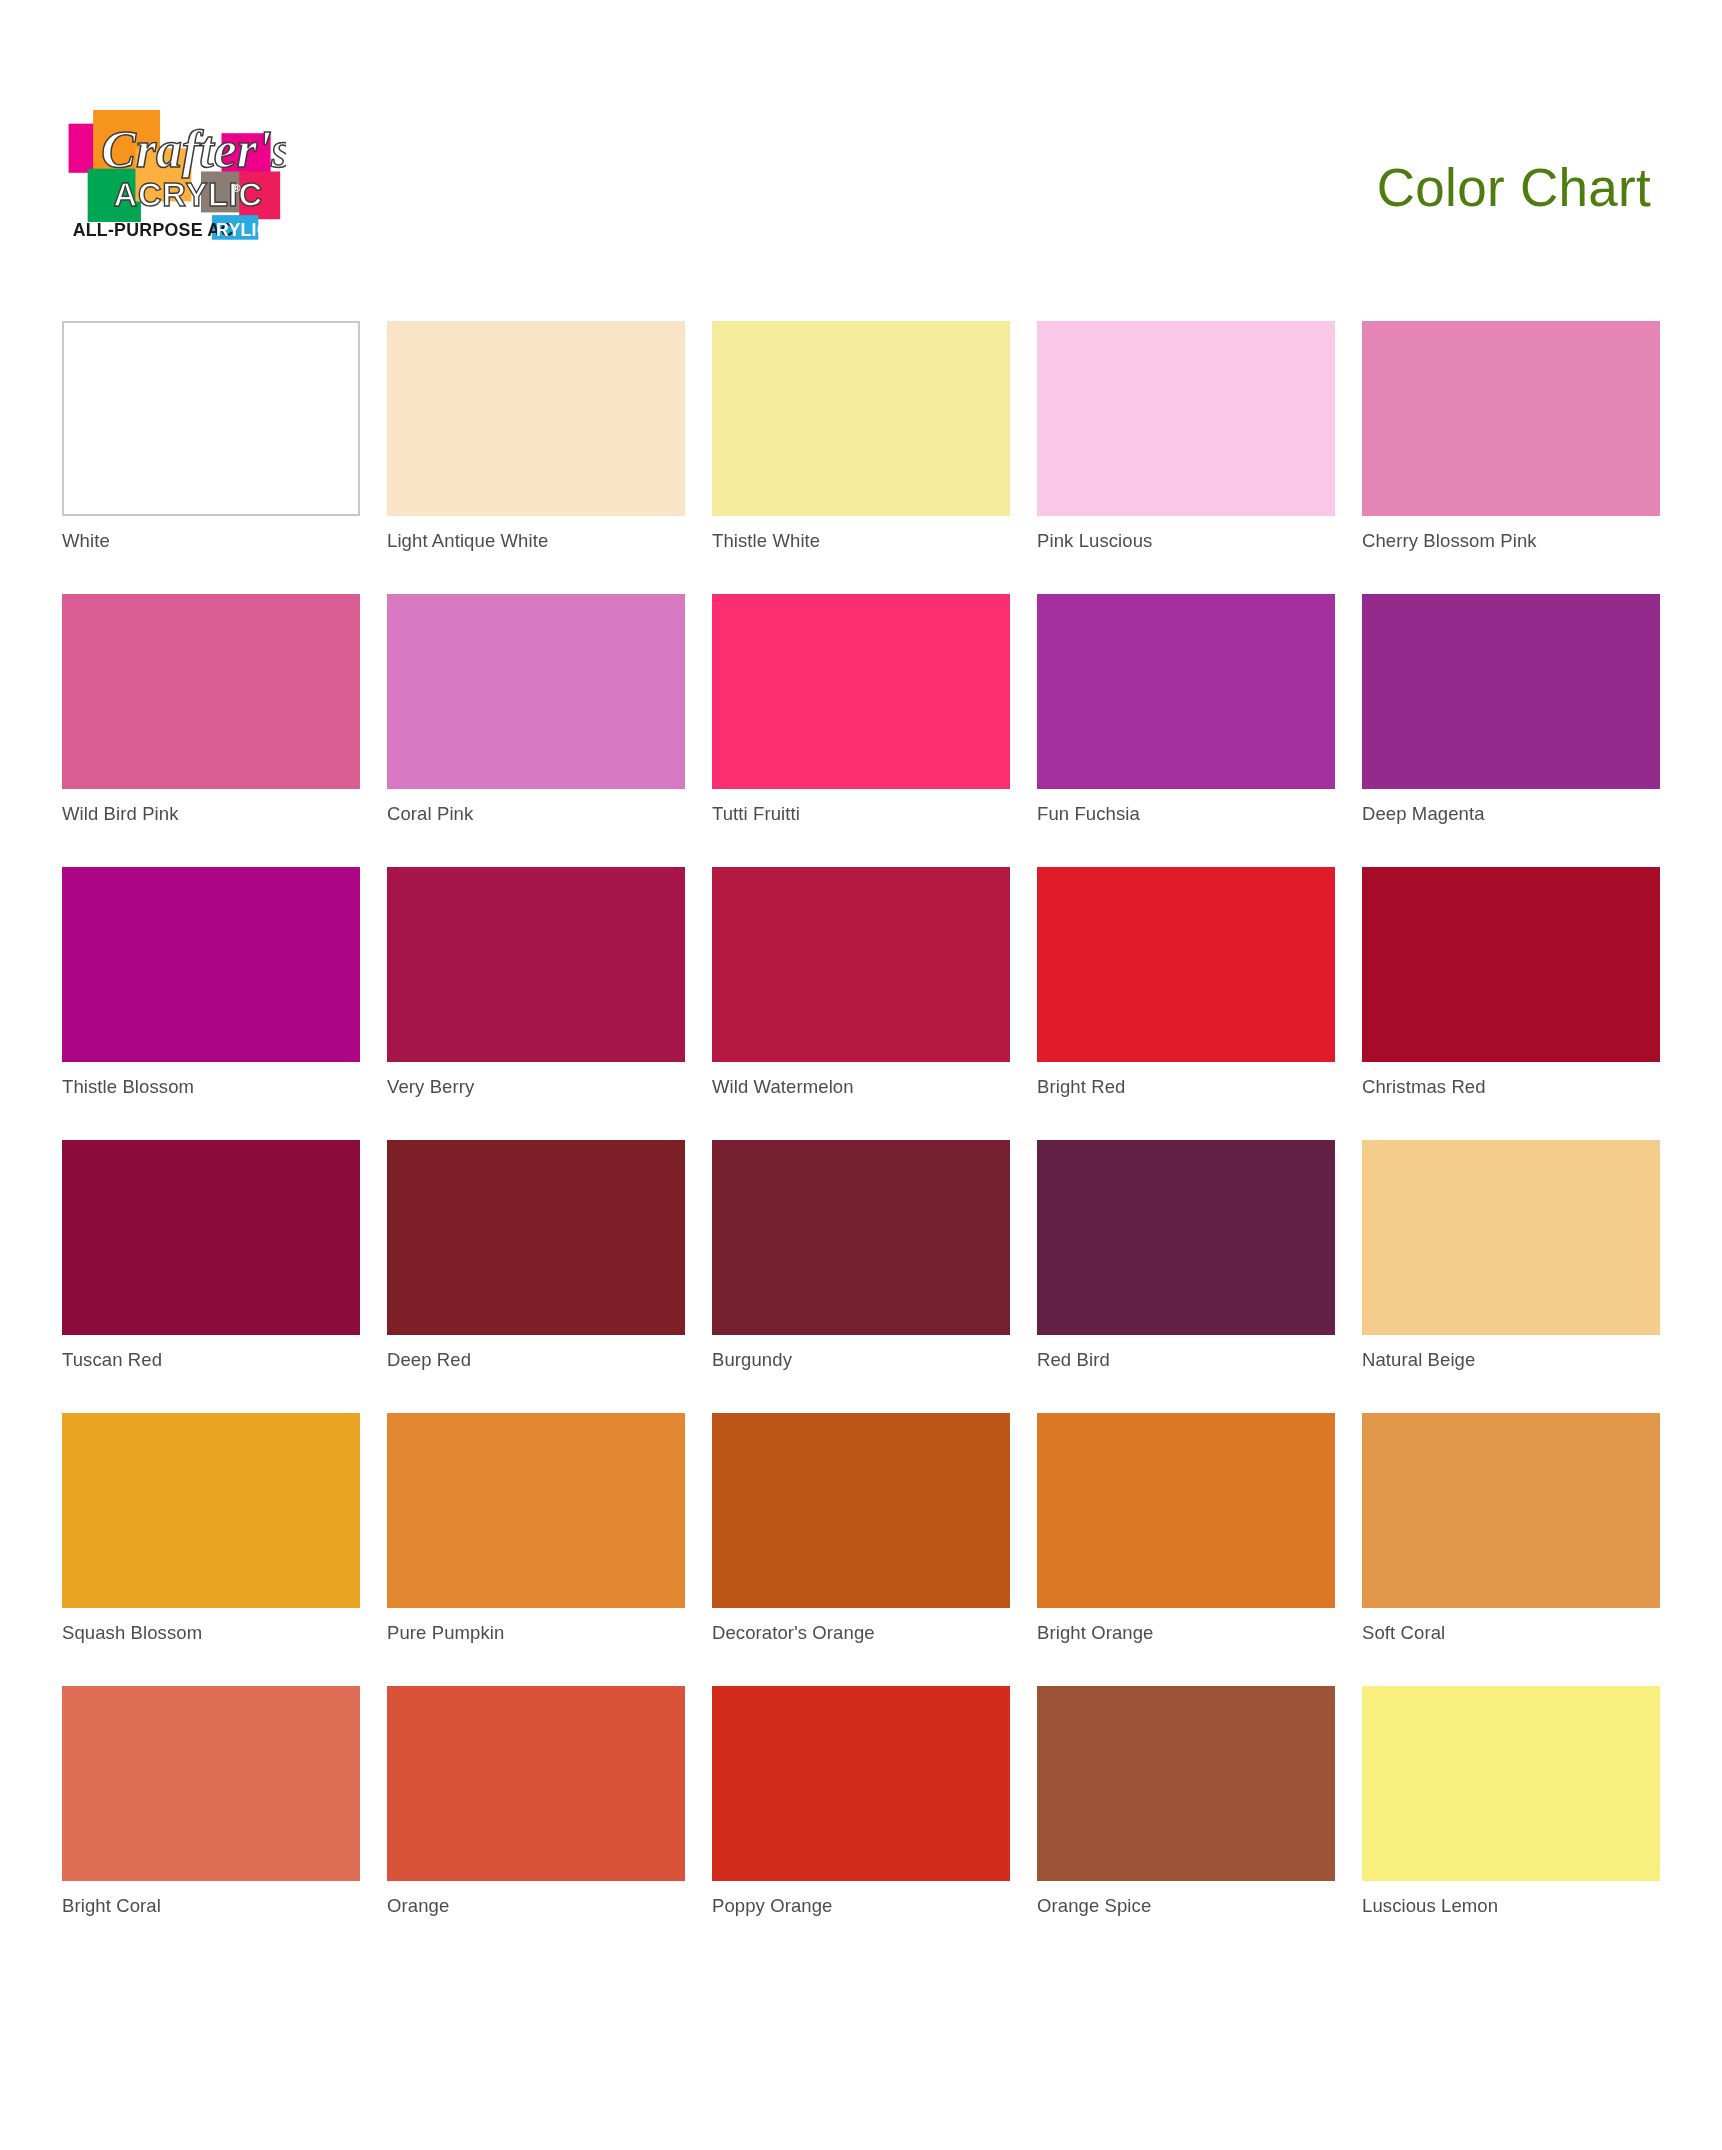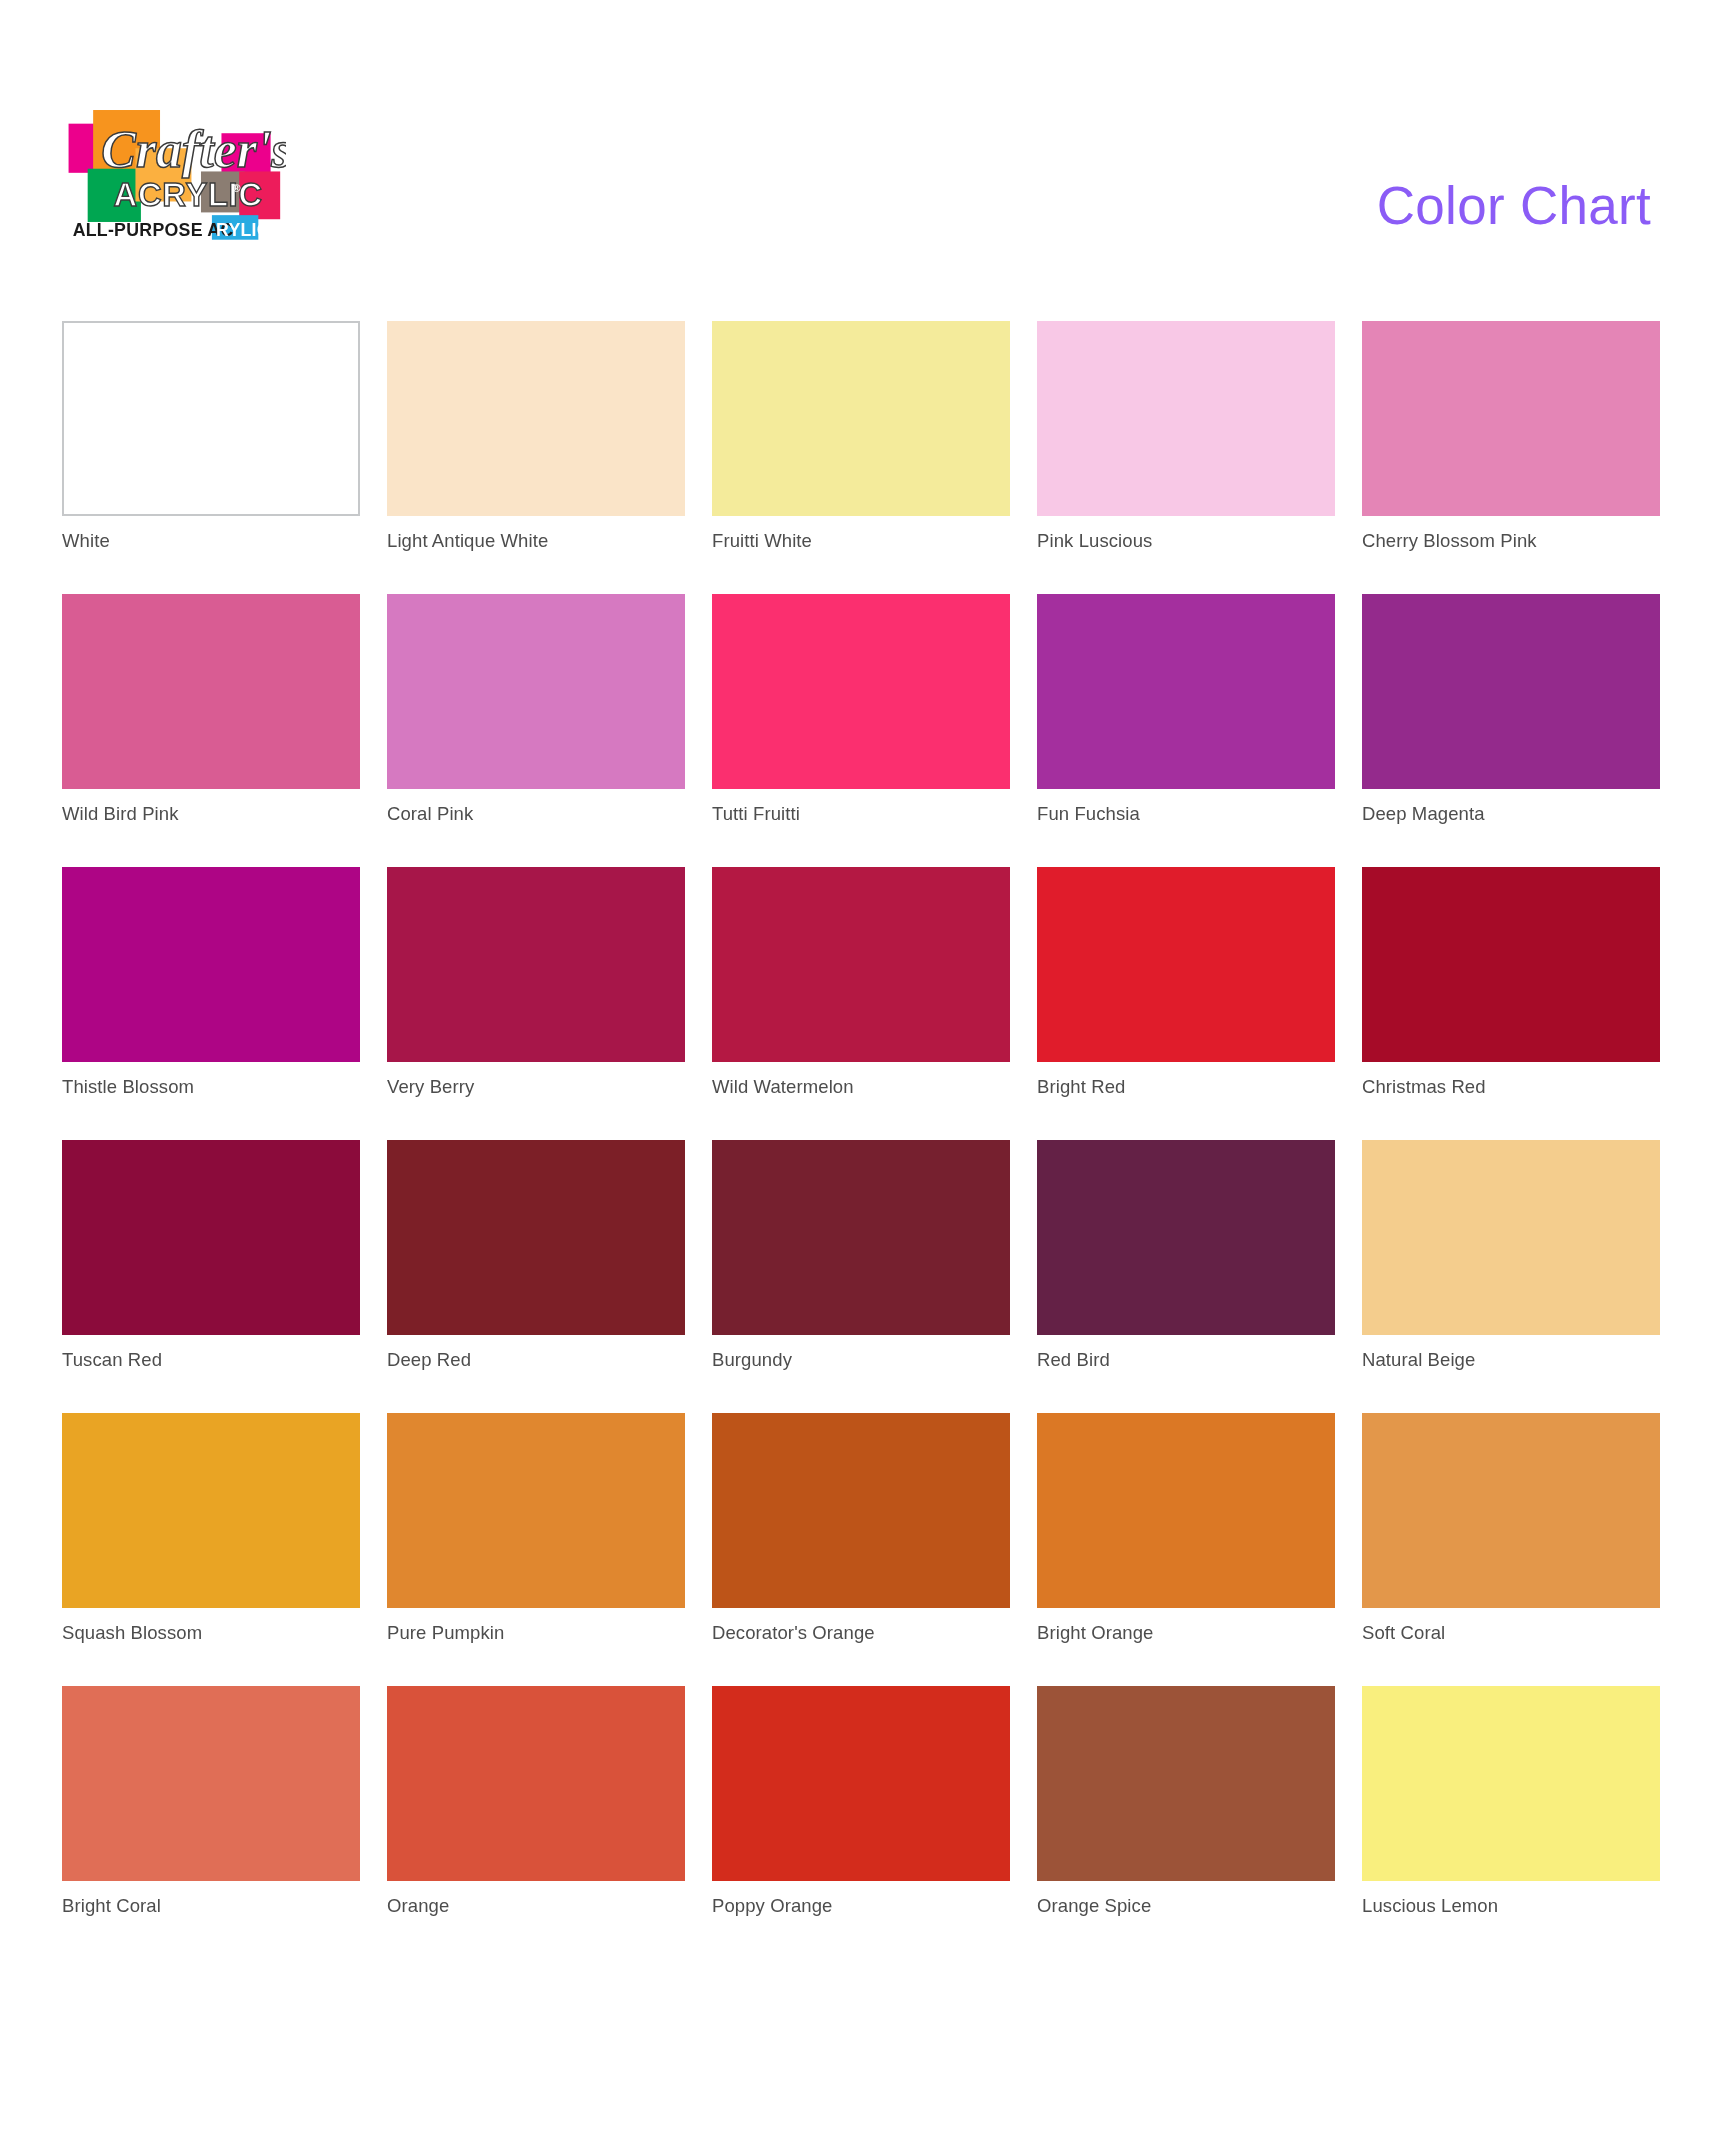--- a/index.html
+++ b/index.html
@@ -34,24 +34,24 @@
     top: 68px;
     width: 226px;
     height: 157px;
   }
 
   .brand-logo svg { display: block; width: 100%; height: 100%; }
 
   .page-title {
     position: absolute;
     right: 72px;
-    top: 152px;
+    top: 134px;
     font-size: 53px;
     font-weight: 400;
-    color: #8b5cf6;
+    color: #4d7c0f;
     letter-spacing: 0.3px;
     line-height: 1;
     white-space: nowrap;
   }
 
   
   .swatch-grid {
     position: absolute;
     left: 62px;
     top: 321px;
@@ -127,21 +127,21 @@
       <div class="swatch-cell">
         <div class="swatch-chip is-white" style="background: rgb(255, 255, 255);"></div>
         <div class="swatch-label">White</div>
       </div>
       <div class="swatch-cell">
         <div class="swatch-chip" style="background: rgb(250, 228, 200);"></div>
         <div class="swatch-label">Light Antique White</div>
       </div>
       <div class="swatch-cell">
         <div class="swatch-chip" style="background: rgb(244, 235, 155);"></div>
-        <div class="swatch-label">Fruitti White</div>
+        <div class="swatch-label">Thistle White</div>
       </div>
       <div class="swatch-cell">
         <div class="swatch-chip" style="background: rgb(248, 200, 230);"></div>
         <div class="swatch-label">Pink Luscious</div>
       </div>
       <div class="swatch-cell">
         <div class="swatch-chip" style="background: rgb(228, 133, 182);"></div>
         <div class="swatch-label">Cherry Blossom Pink</div>
       </div>
       <div class="swatch-cell">

